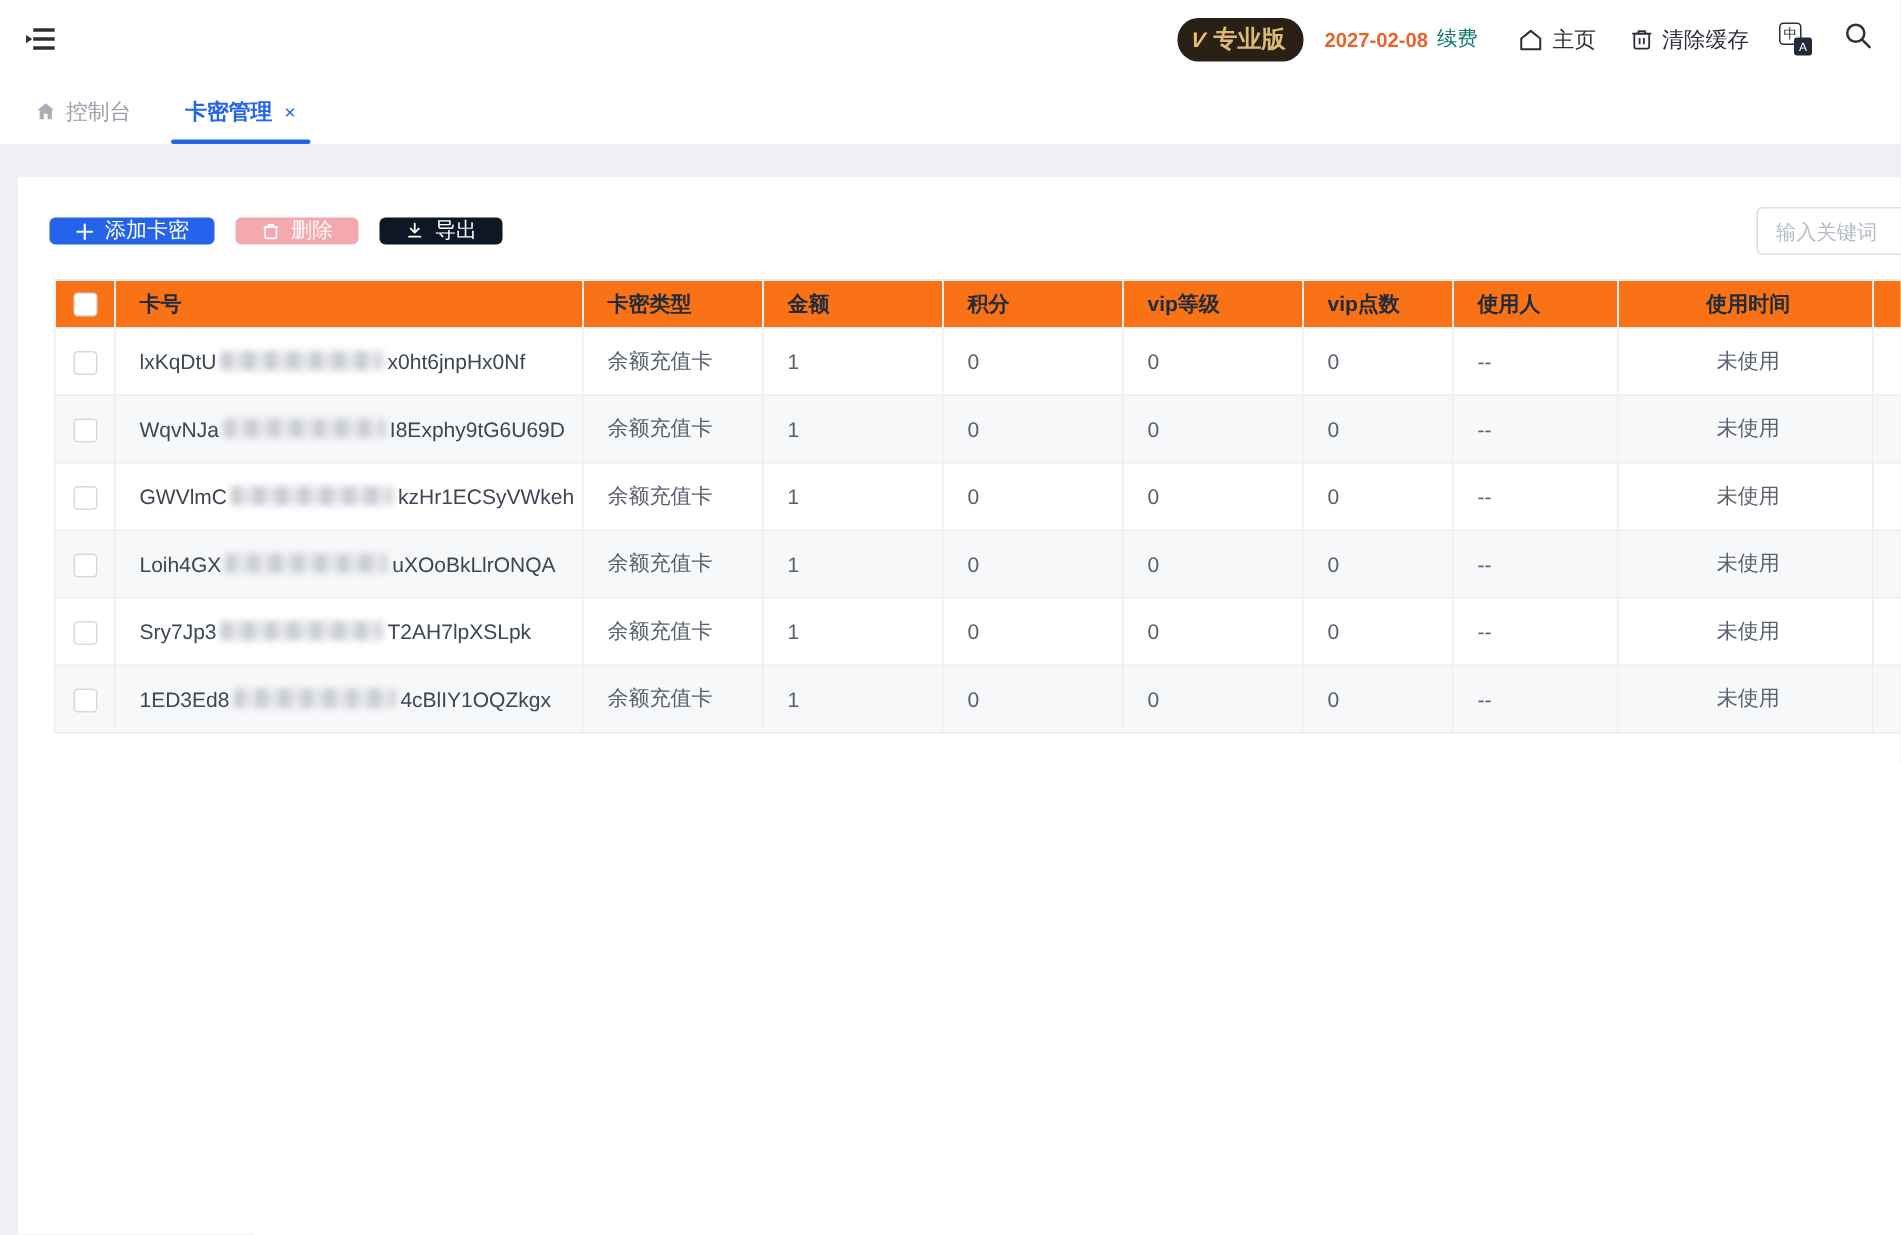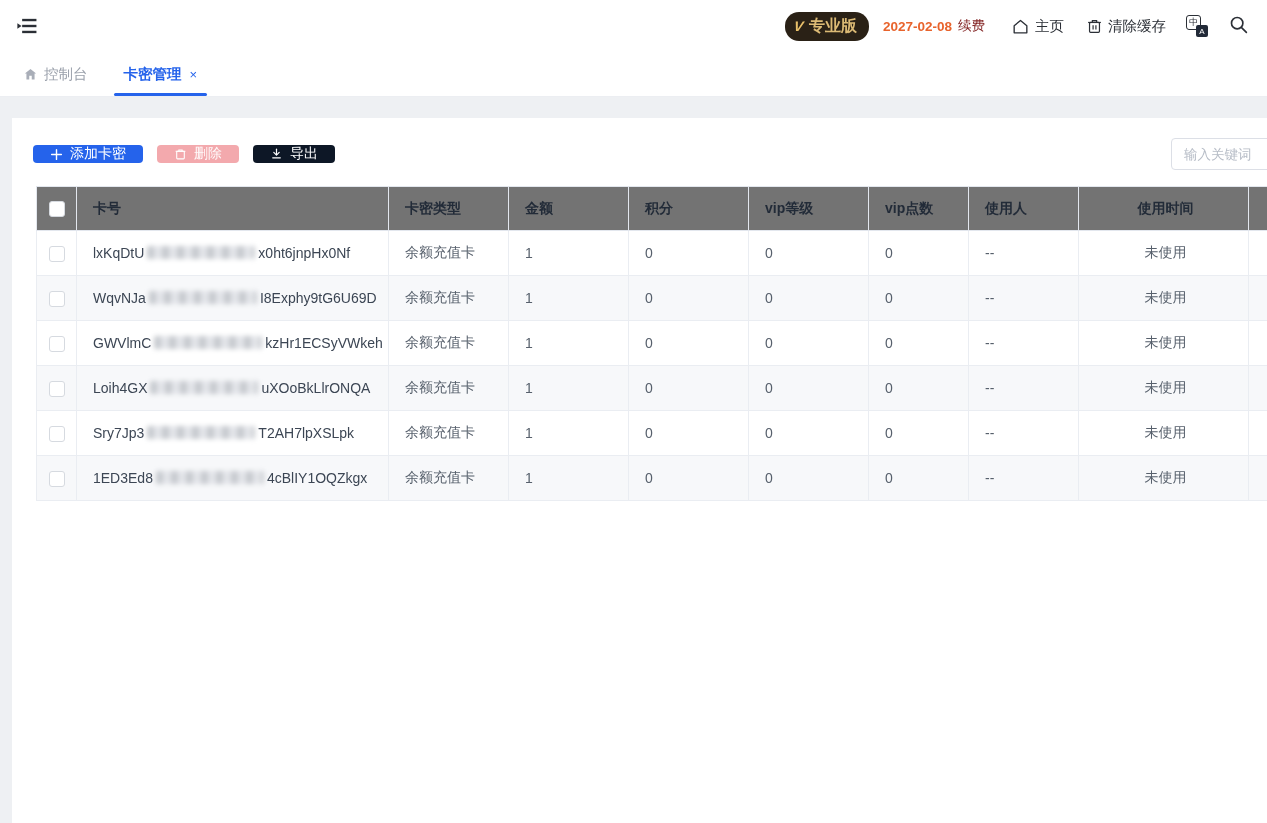--- a/index.html
+++ b/index.html
@@ -10,21 +10,21 @@
   .topbar { height:52px; background:#fff; display:flex; align-items:center;
             padding:0 18px 0 16px; }
   .menu-toggle { width:26px; height:26px; cursor:pointer; display:flex; align-items:center; }
   .topbar-right { margin-left:auto; display:flex; align-items:center; gap:14px; }
   .pro-badge { display:inline-flex; align-items:center; gap:6px; background:#2a2116;
                border-radius:14px; padding:4px 12px 4px 9px; cursor:pointer; }
   .pro-badge .v-icon { color:#e9c06a; font-weight:bold; font-style:italic;
                        font-size:14px; line-height:1; transform:skewX(-8deg); }
   .pro-badge .pro-label { color:#dcba75; font-size:16px; font-weight:bold; }
   .expiry { color:#e8632c; font-size:13.5px; font-weight:bold; }
-  .renew { color:#7f1d1d; font-size:13.5px; cursor:pointer; }
+  .renew { color:#0f766e; font-size:13.5px; cursor:pointer; }
   .top-item { display:inline-flex; align-items:center; gap:5px; color:#2b2f36;
               font-size:14.5px; cursor:pointer; }
   .top-item svg { display:block; }
   .lang-icon { position:relative; width:22px; height:22px; cursor:pointer; margin-left:6px; }
   .lang-icon .zh { position:absolute; left:0; top:0; width:15px; height:15px;
                    border:1.5px solid #2b2f36; border-radius:3px; font-size:9px;
                    display:flex; align-items:center; justify-content:center; color:#2b2f36;
                    background:#fff; }
   .lang-icon .en { position:absolute; right:0; bottom:0; width:12px; height:12px;
                    background:#222a38; border-radius:2px; color:#fff; font-size:8px;
@@ -62,21 +62,21 @@
   .btn-dark { background:#0d1726; color:#fff; }
   .kw-input { position:absolute; left:1138px; top:1px; width:180px; height:32px;
               border:1px solid #dcdfe6; border-radius:4px; padding:0 12px; font-size:13.5px;
               color:#333; font-family:inherit; background:#fff; }
   .kw-input::placeholder { color:#b6bcc6; }
 
   
   .table-wrap { margin:15px 0 0 3px; }
   table { border-collapse:collapse; table-layout:fixed; width:1292px; }
   th,td { border:1px solid #eaedf2; font-size:14px; overflow:hidden; white-space:nowrap; }
-  thead th { background:#737373; color:#222b38; font-weight:bold; height:44px;
+  thead th { background:#f97316; color:#222b38; font-weight:bold; height:32px;
              text-align:left; padding:0 12px 0 16px; border-color:#e3e7ee; }
   tbody td { height:45px; color:#57606c; padding:0 12px 0 16px; background:#fff; }
   tbody tr:nth-child(even) td { background:#f7f8fa; }
   .col-check { width:40px; } .col-card { width:312px; } .col-type { width:120px; }
   .col-amount { width:120px; } .col-points { width:120px; } .col-vip_level { width:120px; }
   .col-vip_points { width:100px; } .col-user { width:110px; } .col-used_time { width:170px; }
   .col-extra { width:80px; }
   th.col-check, td.col-check { padding:0; text-align:center; }
   th.col-used_time, td.col-used_time { text-align:center; }
   .checkbox { display:inline-block; width:16px; height:16px; border:1px solid #d6dae0;

